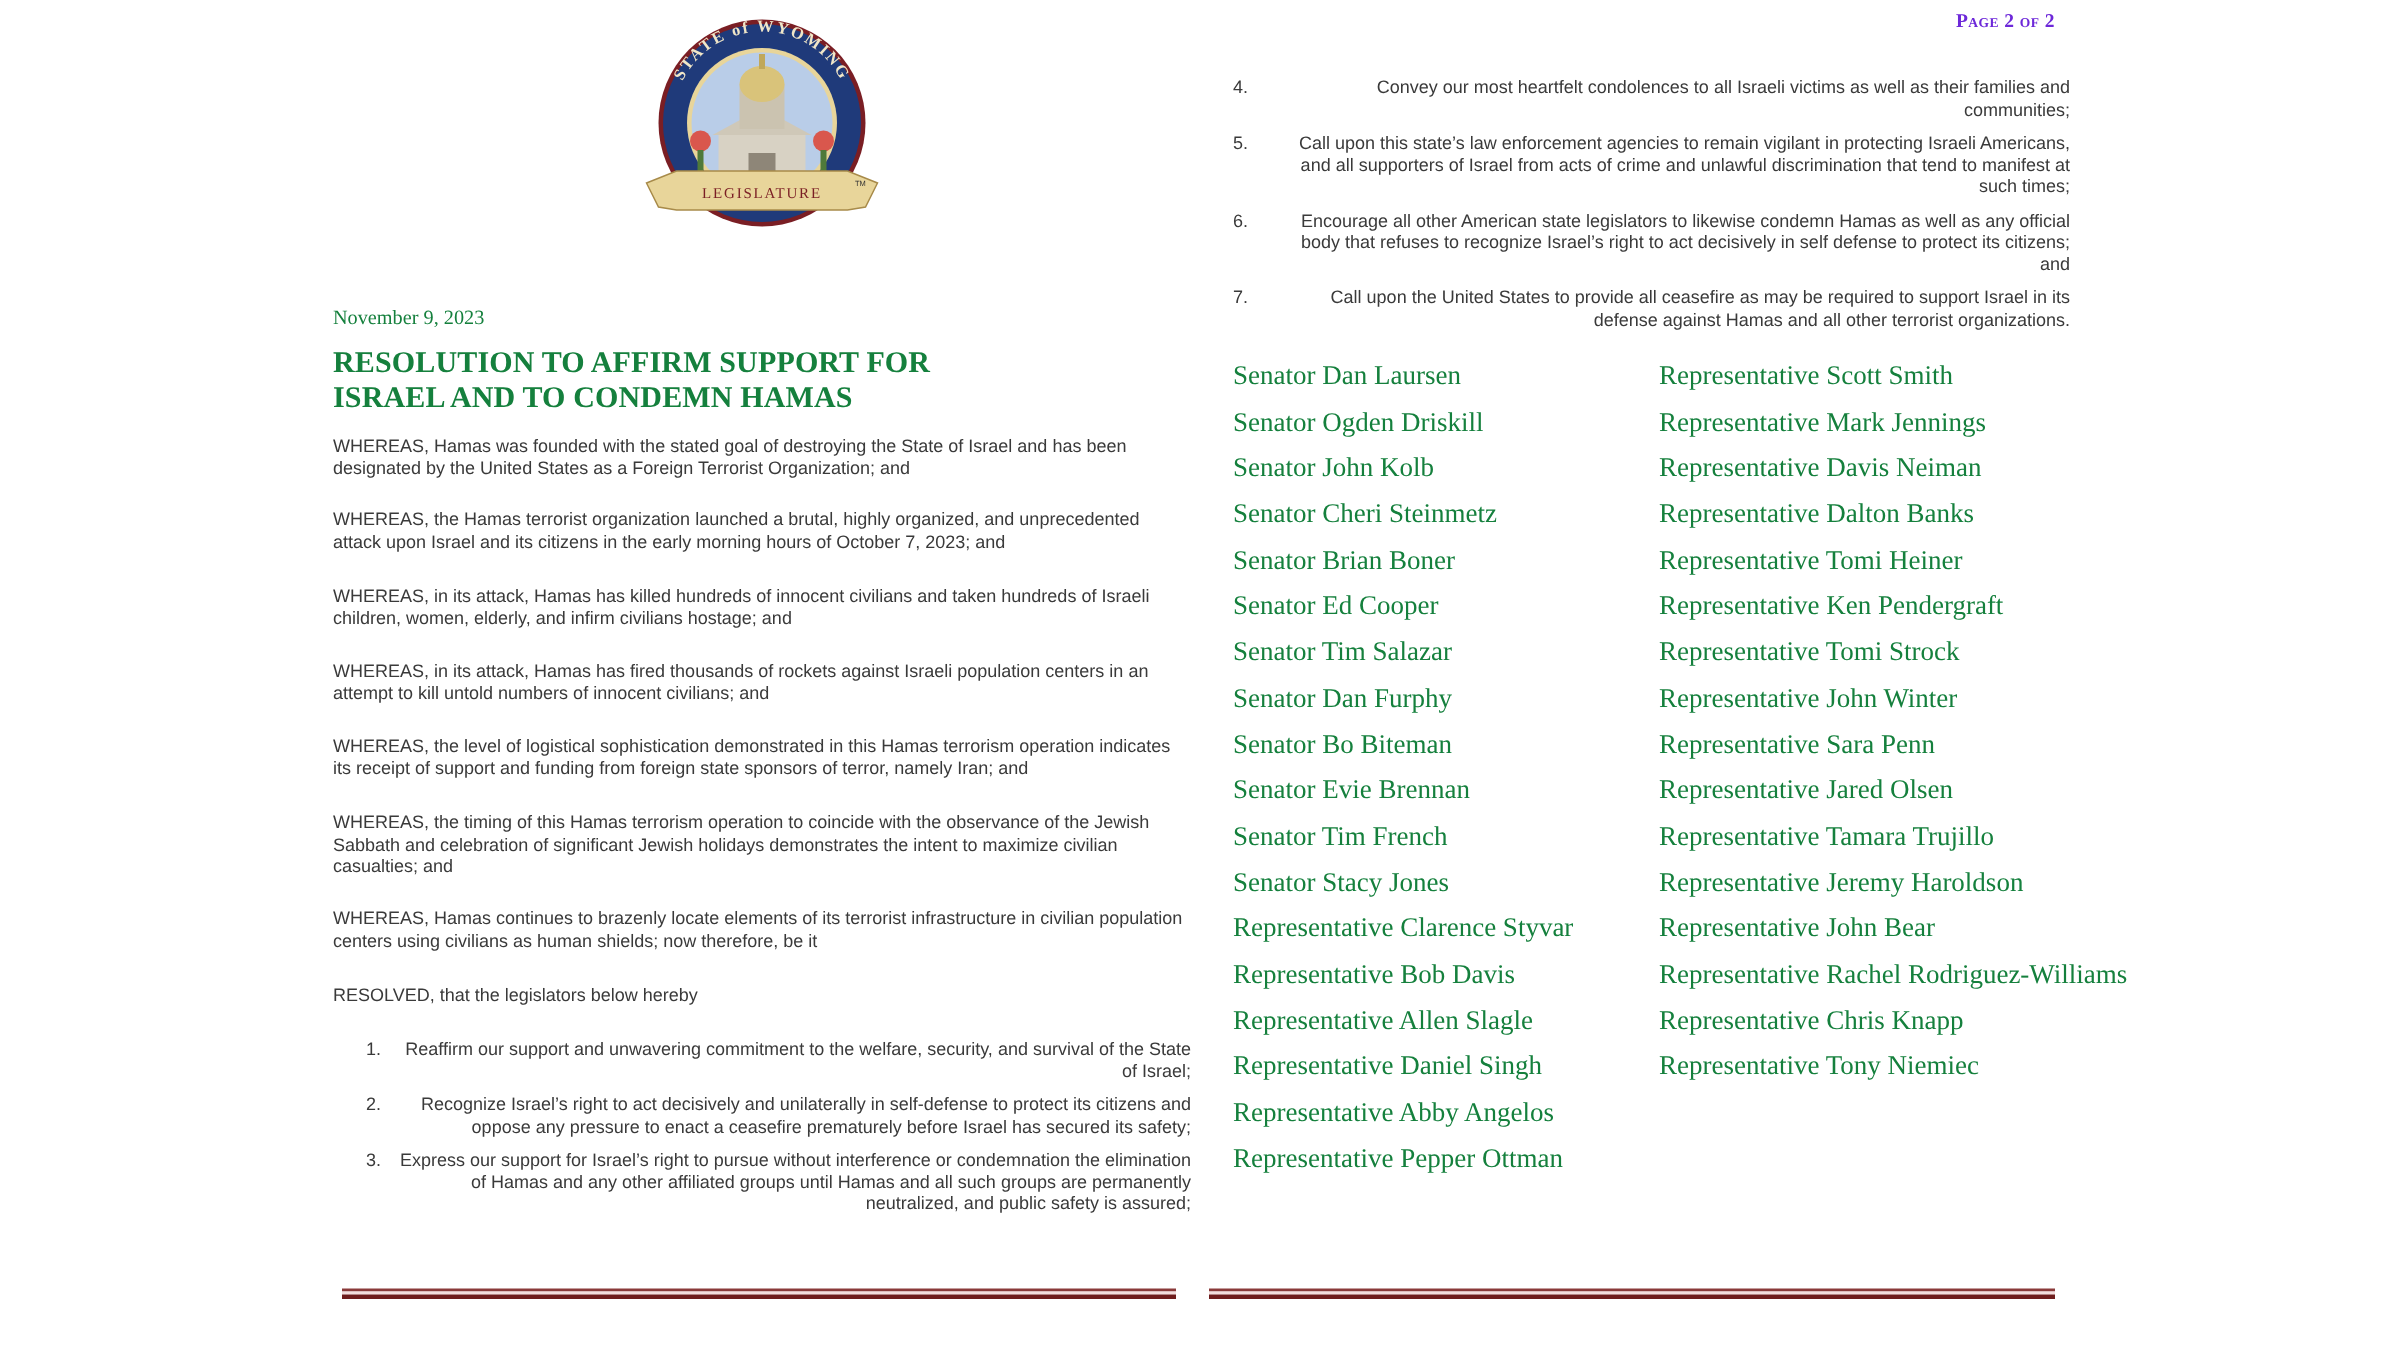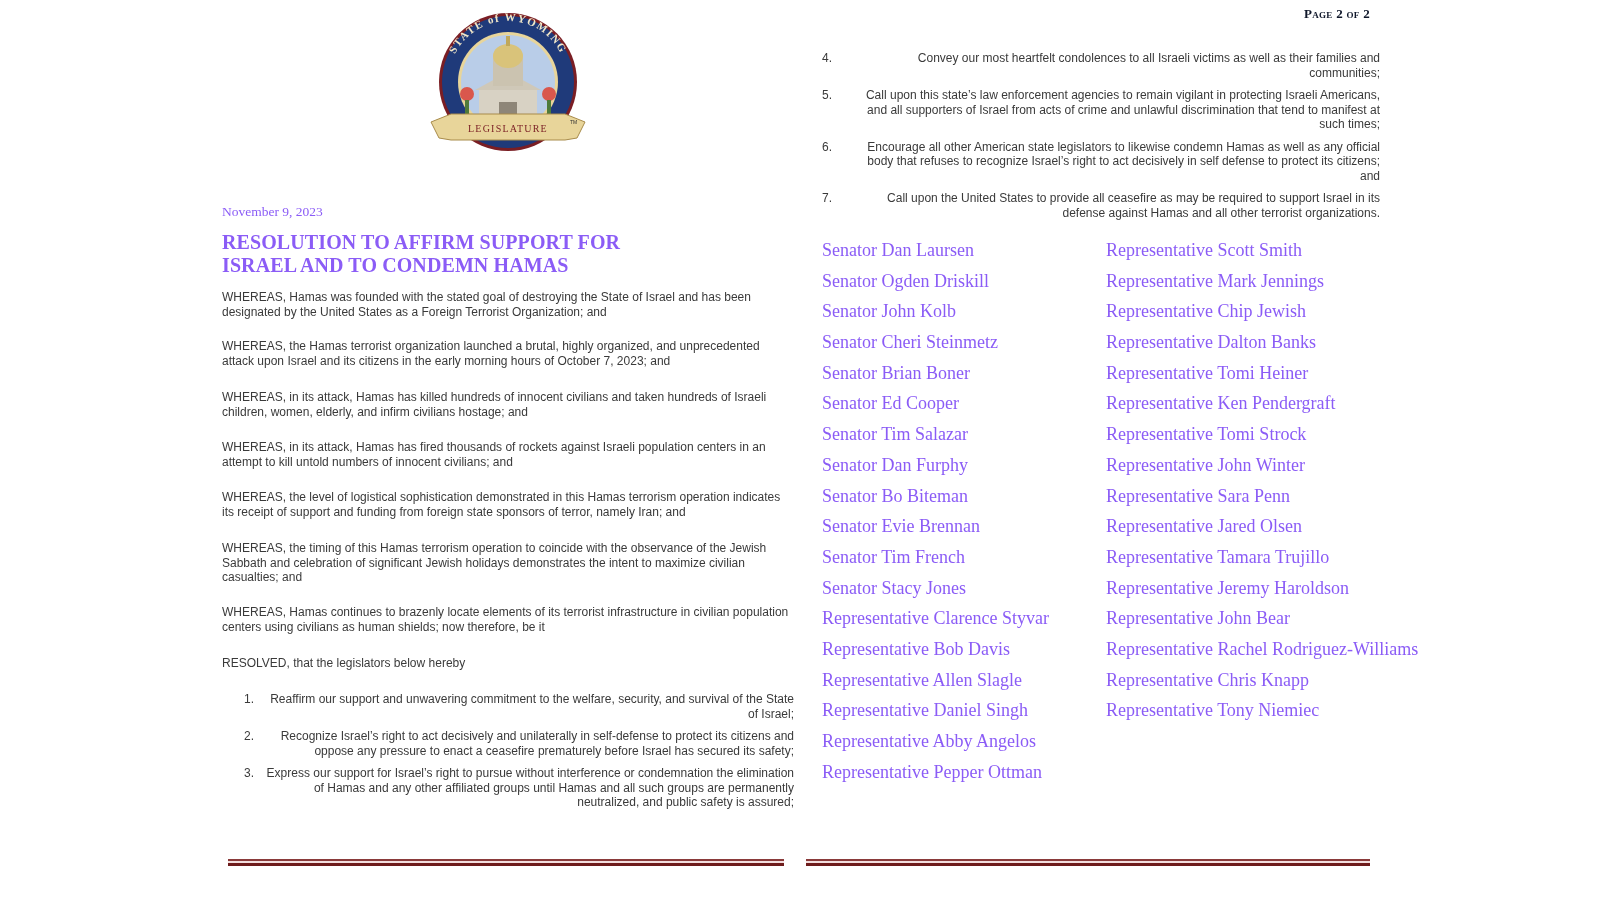--- a/index.html
+++ b/index.html
@@ -1,41 +1,41 @@
 <!DOCTYPE html>
 <html><head>
   <meta charset="utf-8">
   <style>
     html, body { margin: 0; padding: 0; background: #ffffff; }
     body { width: 1600px; height: 900px; position: relative; overflow: hidden; }
     .page { position: absolute; top: 0; height: 900px; }
     .left-page { left: 222px; width: 572px; }
     .right-page { left: 822px; width: 558px; }
     .sans { font-family: "Liberation Sans", "DejaVu Sans", sans-serif; color: #3a3a3a; }
-    .serif { font-family: "Liberation Serif", "DejaVu Serif", serif; color: #8b5cf6; }
+    .serif { font-family: "Liberation Serif", "DejaVu Serif", serif; color: #15803d; }
 
     .seal { position: absolute; left: 205px; top: 10px; width: 162px; height: 148px; }
 
     .date { position: absolute; top: 204px; left: 0; font-size: 13.5px; }
     .title { position: absolute; top: 231px; left: 0; width: 572px; text-align: left;
              font-size: 20px; font-weight: bold; line-height: 23px; letter-spacing: 0.1px; }
 
     .clause { position: absolute; left: 0; width: 572px; font-size: 12px; line-height: 14.5px; }
 
     .numlist { position: absolute; left: 0; width: 572px; font-size: 12px; line-height: 14.5px; }
     .numitem { display: flex; margin-bottom: 8px; }
     .numitem .num { width: 44px; text-align: right; padding-right: 0; box-sizing: border-box; flex: none; }
     .numitem .num span { display: inline-block; width: 22px; text-align: left; }
     .numitem .txt { flex: 1; text-align: right; }
 
     .right-list { position: absolute; top: 51px; left: 0; width: 558px; font-size: 12px; line-height: 14.5px; }
     .right-list .numitem .num { width: 22px; text-align: left; }
 
     .page-label { position: absolute; top: 6px; right: 10px; font-size: 13px; font-weight: bold;
-                  font-variant: small-caps; letter-spacing: 0.3px; color: #0f172a; }
+                  font-variant: small-caps; letter-spacing: 0.3px; color: #6d28d9; }
 
     .signers { position: absolute; top: 241px; left: 0; width: 558px; display: grid;
                grid-template-columns: 284px 274px; }
     .signer { font-size: 18px; height: 30.7px; line-height: 18px; white-space: nowrap; }
 
     .footer-rule { position: absolute; top: 859px; height: 8px; }
     .footer-rule .thin { height: 2px; background: #8a3a3a; }
     .footer-rule .gap { height: 2px; background: #f3dede; }
     .footer-rule .thick { height: 3px; background: #6e1c1c; }
     .left-rule { left: 228px; width: 556px; }
@@ -153,21 +153,21 @@
       <div class="signer">Representative Clarence Styvar</div>
       <div class="signer">Representative Bob Davis</div>
       <div class="signer">Representative Allen Slagle</div>
       <div class="signer">Representative Daniel Singh</div>
       <div class="signer">Representative Abby Angelos</div>
       <div class="signer">Representative Pepper Ottman</div>
     </div>
     <div>
       <div class="signer">Representative Scott Smith</div>
       <div class="signer">Representative Mark Jennings</div>
-      <div class="signer">Representative Chip Jewish</div>
+      <div class="signer">Representative Davis Neiman</div>
       <div class="signer">Representative Dalton Banks</div>
       <div class="signer">Representative Tomi Heiner</div>
       <div class="signer">Representative Ken Pendergraft</div>
       <div class="signer">Representative Tomi Strock</div>
       <div class="signer">Representative John Winter</div>
       <div class="signer">Representative Sara Penn</div>
       <div class="signer">Representative Jared Olsen</div>
       <div class="signer">Representative Tamara Trujillo</div>
       <div class="signer">Representative Jeremy Haroldson</div>
       <div class="signer">Representative John Bear</div>

